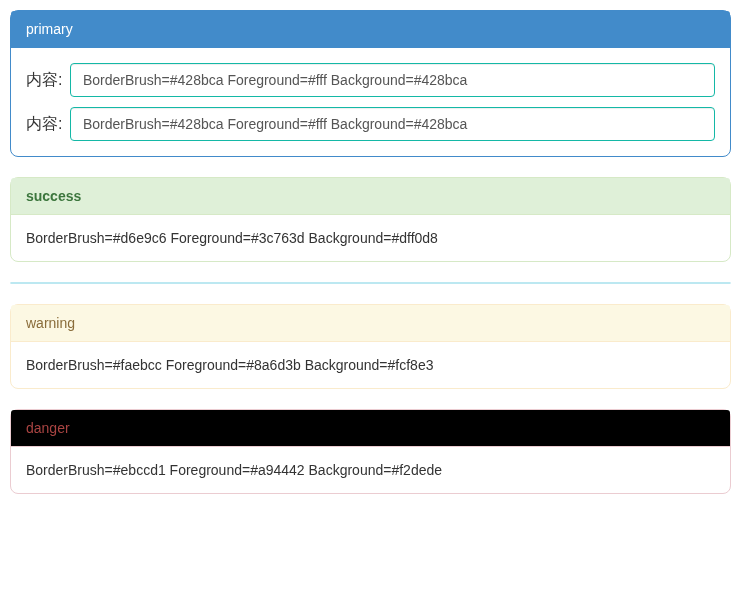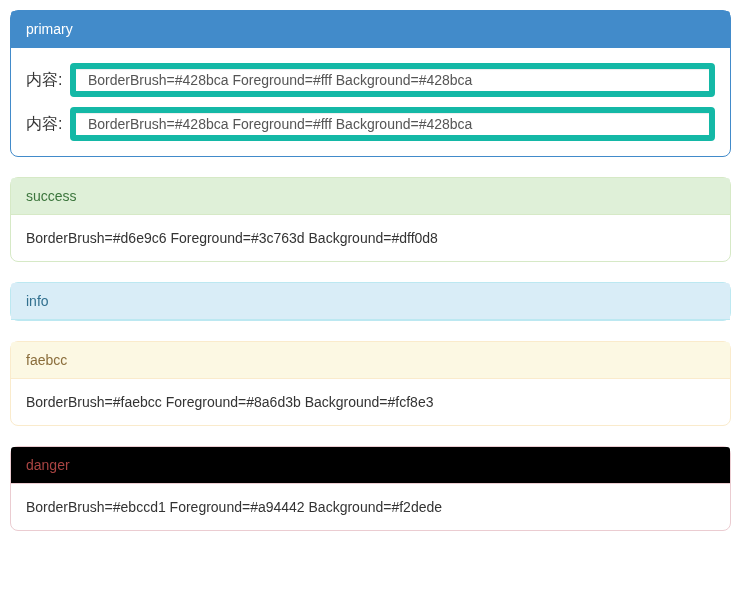--- a/index.html
+++ b/index.html
@@ -25,21 +25,21 @@
     font-size: 14px;
   }
   .panel-body {
     padding: 15px;
   }
   
   .panel-primary { border-color: #428bca; }
   .panel-primary > .panel-heading { background: #428bca; color: #fff; border-color: #428bca; }
   
   .panel-success { border-color: #d6e9c6; }
-  .panel-success > .panel-heading { background: #dff0d8; color: #3c763d; border-color: #d6e9c6; }
+  .panel-success > .panel-heading { background: #dff0d8; color: #3c763d; border-color: #d6e9c6; font-weight: bold; }
   
   .panel-info { border-color: #bce8f1; }
   .panel-info > .panel-heading { background: #d9edf7; color: #31708f; border-color: #bce8f1; }
   
   .panel-warning { border-color: #faebcc; }
   .panel-warning > .panel-heading { background: #fcf8e3; color: #8a6d3b; border-color: #faebcc; }
   
   .panel-danger { border-color: #ebccd1; }
   .panel-danger > .panel-heading { background: #000000; color: #a94442; border-color: #ebccd1; }
 
@@ -56,21 +56,21 @@
     padding-right: 6px;
     font-size: 16px;
   }
   .form-control {
     flex: 1;
     padding: 6px 12px;
     font-size: 14px;
     line-height: 1.42857;
     color: #555;
     background: #fff;
-    border: 6px solid #14b8a6;
+    border: 1px solid #14b8a6;
     border-radius: 4px;
     box-shadow: inset 0 1px 1px rgba(0,0,0,0.075);
     font-family: inherit;
     height: 34px;
   }
   .body-text {
     color: #333;
     font-size: 14px;
   }
 </style>
@@ -90,24 +90,23 @@
     </div>
   </div>
 </div>
 
 <div class="panel panel-success">
   <div class="panel-heading">success</div>
   <div class="panel-body body-text">BorderBrush=#d6e9c6 Foreground=#3c763d Background=#dff0d8</div>
 </div>
 
 <div class="panel panel-info">
-  <div class="panel-heading">info</div>
 </div>
 
 <div class="panel panel-warning">
-  <div class="panel-heading">faebcc</div>
+  <div class="panel-heading">warning</div>
   <div class="panel-body body-text">BorderBrush=#faebcc Foreground=#8a6d3b Background=#fcf8e3</div>
 </div>
 
 <div class="panel panel-danger">
   <div class="panel-heading">danger</div>
   <div class="panel-body body-text">BorderBrush=#ebccd1 Foreground=#a94442 Background=#f2dede</div>
 </div>
 
 </body></html>

